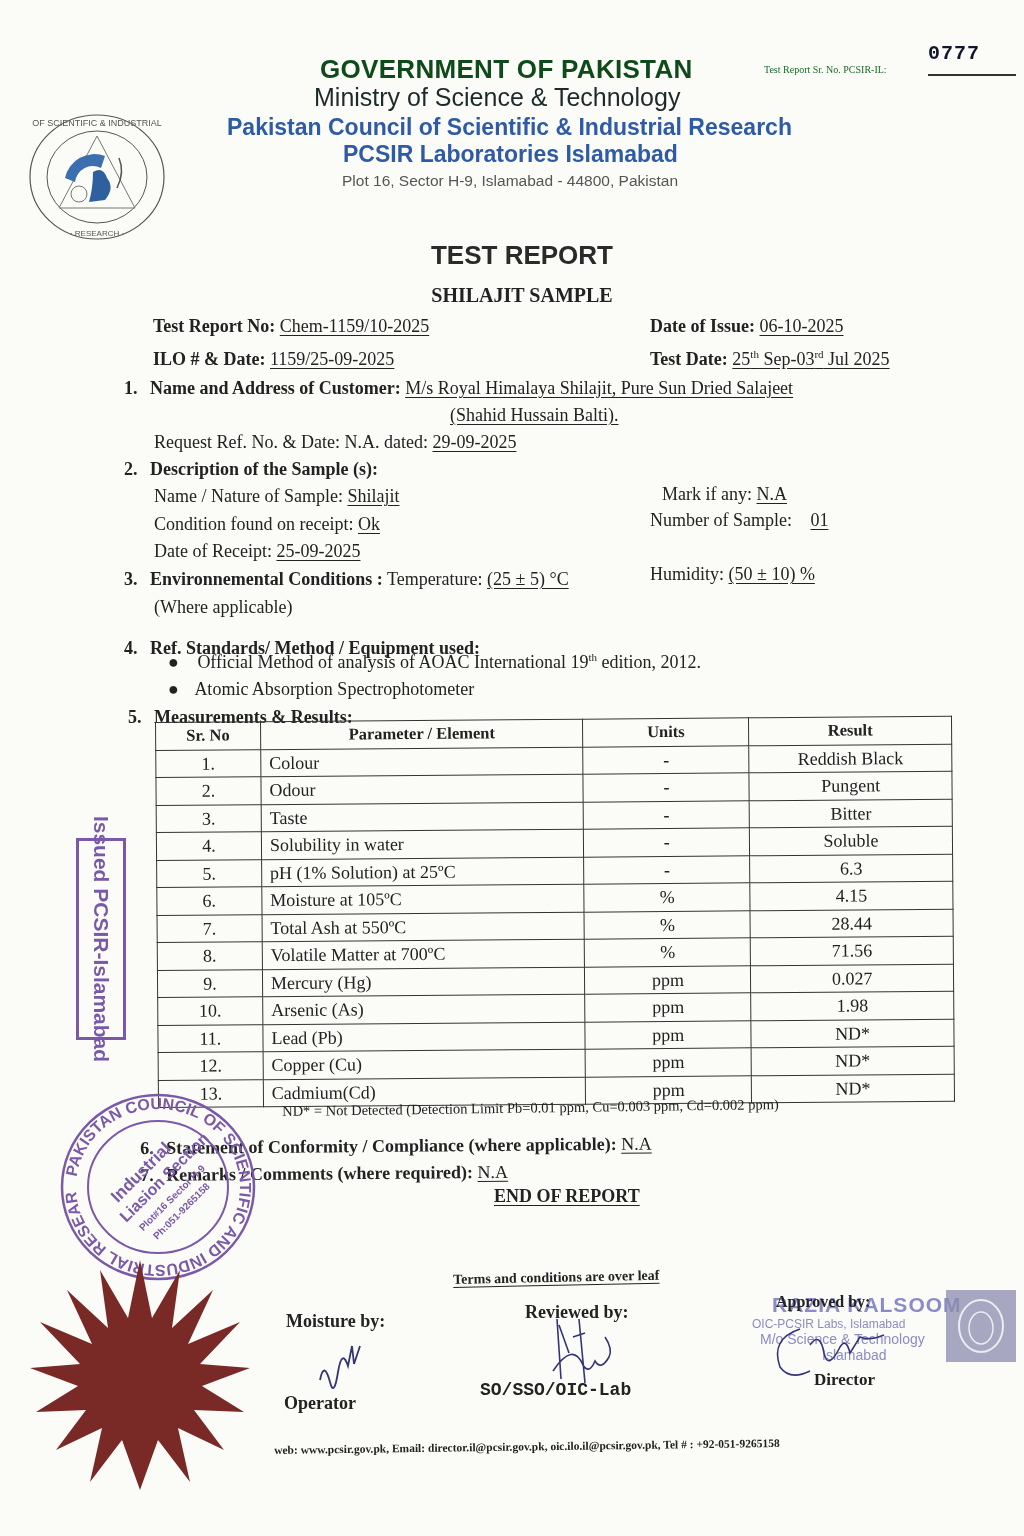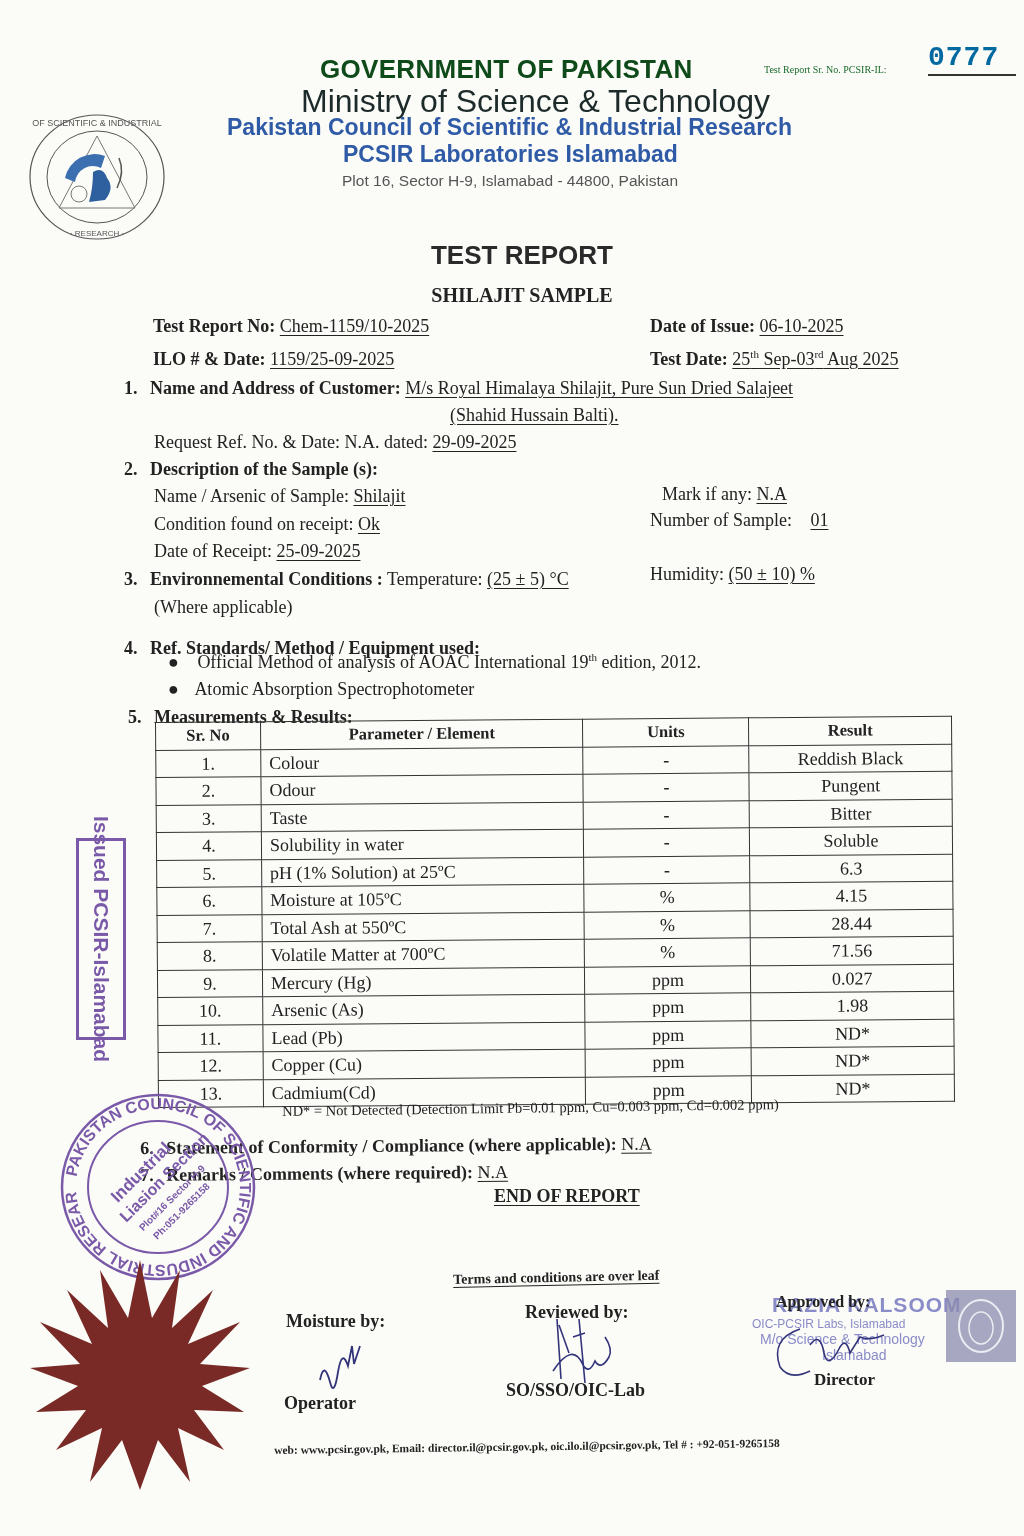--- a/index.html
+++ b/index.html
@@ -9,26 +9,26 @@
     font-family: "Liberation Serif", serif;
     color: #222;
   }
   .abs { position: absolute; }
   .sans { font-family: "Liberation Sans", sans-serif; }
   .u { text-decoration: underline; text-underline-offset: 3px; }
   .b { font-weight: bold; }
 
   
   .gov { left: 320px; top: 54px; font-size: 26px; font-weight: bold; color: #0f4a1a; letter-spacing: 0.3px; }
-  .ministry { left: 301px; top: 83px; font-size: 32px; color: #1d2a2a; }
+  .ministry { left: 314px; top: 83px; font-size: 25px; color: #1d2a2a; }
   .pcsir { left: 227px; top: 114px; font-size: 23px; font-weight: bold; color: #2e5aa6; }
   .labs { left: 343px; top: 141px; font-size: 23px; font-weight: bold; color: #2e5aa6; }
   .addr { left: 342px; top: 172px; font-size: 15.5px; color: #555; }
   .serial-label { left: 764px; top: 64px; font-size: 10px; color: #1a6b2a; font-family: "Liberation Serif", serif; }
-  .serial-no { left: 928px; top: 42px; font-size: 28px; font-weight: bold; color: #0369a1; font-family: "Liberation Mono", monospace; letter-spacing: 1px; }
+  .serial-no { left: 928px; top: 42px; font-size: 20px; font-weight: bold; color: #0f172a; font-family: "Liberation Mono", monospace; letter-spacing: 1px; }
   .serial-line { left: 928px; top: 74px; width: 88px; height: 2px; background: #333; }
 
   
   .logo { left: 27px; top: 112px; width: 140px; height: 130px; }
 
   
   .title { left: 0; width: 1044px; top: 240px; text-align: center; font-size: 26px; font-weight: bold; color: #2a2a2a; font-family: "Liberation Sans", sans-serif; }
   .subtitle { left: 0; width: 1044px; top: 284px; text-align: center; font-size: 20px; font-weight: bold; }
 
   .line { font-size: 18px; white-space: nowrap; }
@@ -86,40 +86,40 @@
 <div class="abs line" style="left:650px;top:316px;">
   <span class="b">Date of Issue:</span>
   <span class="u">06-10-2025</span>
 </div>
 <div class="abs line" style="left:153px;top:349px;">
   <span class="b">ILO # &amp; Date:</span>
   <span class="u">1159/25-09-2025</span>
 </div>
 <div class="abs line" style="left:650px;top:348px;">
   <span class="b">Test Date:</span>
-  <span class="u"><span>25</span><sup>th</sup><span> Sep-03</span><sup>rd</sup><span> Aug 2025</span></span>
+  <span class="u"><span>25</span><sup>th</sup><span> Sep-03</span><sup>rd</sup><span> Jul 2025</span></span>
 </div>
 
 <div class="abs line" style="left:124px;top:378px;">
   <span class="num">1.</span>
   <span class="b" style="margin-left:8px">Name and Address of Customer:</span>
   <span class="u">M/s Royal Himalaya Shilajit, Pure Sun Dried Salajeet</span>
 </div>
 <div class="abs line u" style="left:450px;top:405px;">(Shahid Hussain Balti).</div>
 <div class="abs line" style="left:154px;top:432px;">
   <span>Request Ref. No. &amp; Date: N.A. dated:</span>
   <span class="u">29-09-2025</span>
 </div>
 
 <div class="abs line" style="left:124px;top:459px;">
   <span class="num">2.</span>
   <span class="b" style="margin-left:8px">Description of the Sample (s):</span>
 </div>
 <div class="abs line" style="left:154px;top:486px;">
-  <span>Name / Arsenic of Sample:</span>
+  <span>Name / Nature of Sample:</span>
   <span class="u">Shilajit</span>
 </div>
 <div class="abs line" style="left:650px;top:484px;margin-left:12px;">
   <span>Mark if any:</span>
   <span class="u">N.A</span>
 </div>
 <div class="abs line" style="left:154px;top:514px;">
   <span>Condition found on receipt:</span>
   <span class="u">Ok</span>
 </div>
@@ -303,21 +303,21 @@
 <div class="abs sig-label" style="left:286px;top:1311px;">Moisture by:</div>
 <svg class="abs" style="left:312px;top:1340px;width:60px;height:62px;" viewBox="0 0 60 62">
   <path d="M8 40 q4 -20 10 2 q4 16 8 -10 q4 -24 10 -6 l4 -20 l2 18 l6 -18" fill="none" stroke="#33357a" stroke-width="1.8"></path>
 </svg>
 <div class="abs sig-label" style="left:284px;top:1393px;">Operator</div>
 
 <div class="abs sig-label" style="left:525px;top:1302px;">Reviewed by:</div>
 <svg class="abs" style="left:545px;top:1315px;width:80px;height:70px;" viewBox="0 0 80 70">
   <path d="M12 4 l4 60 M14 10 l10 28 M34 4 l6 64 M28 22 l12 -4 M8 56 q20 -30 30 -6 q6 10 12 -4 q6 10 14 -4 q4 -8 -4 -20" fill="none" stroke="#33357a" stroke-width="1.6"></path>
 </svg>
-<div class="abs sig-label" style="left:506px;top:1380px;">SO/SSO/OIC-Lab</div>
+<div class="abs sig-label" style="left:480px;top:1380px;font-family:Liberation Mono, monospace;">SO/SSO/OIC-Lab</div>
 
 <div class="abs approved-stamp">
   <div style="font-size:21px;font-weight:bold;letter-spacing:1px;margin-left:20px;">RAZIA KALSOOM</div>
   <div style="font-size:12px;">OIC-PCSIR Labs, Islamabad</div>
   <div style="font-size:14px;margin-left:8px;">M/o Science &amp; Technology</div>
   <div style="font-size:14px;margin-left:70px;">Islamabad</div>
 </div>
 <div class="abs" style="left:776px;top:1293px;font-size:16px;font-weight:bold;color:#222;">Approved by:</div>
 <svg class="abs" style="left:770px;top:1325px;width:130px;height:55px;" viewBox="0 0 130 55">
   <path d="M30 4 q-30 10 -20 38 q10 14 30 4 M40 20 q10 -14 14 8 q4 18 16 -6 q6 -10 10 6 l10 -16 q10 4 24 -2" fill="none" stroke="#33357a" stroke-width="1.6"></path>

